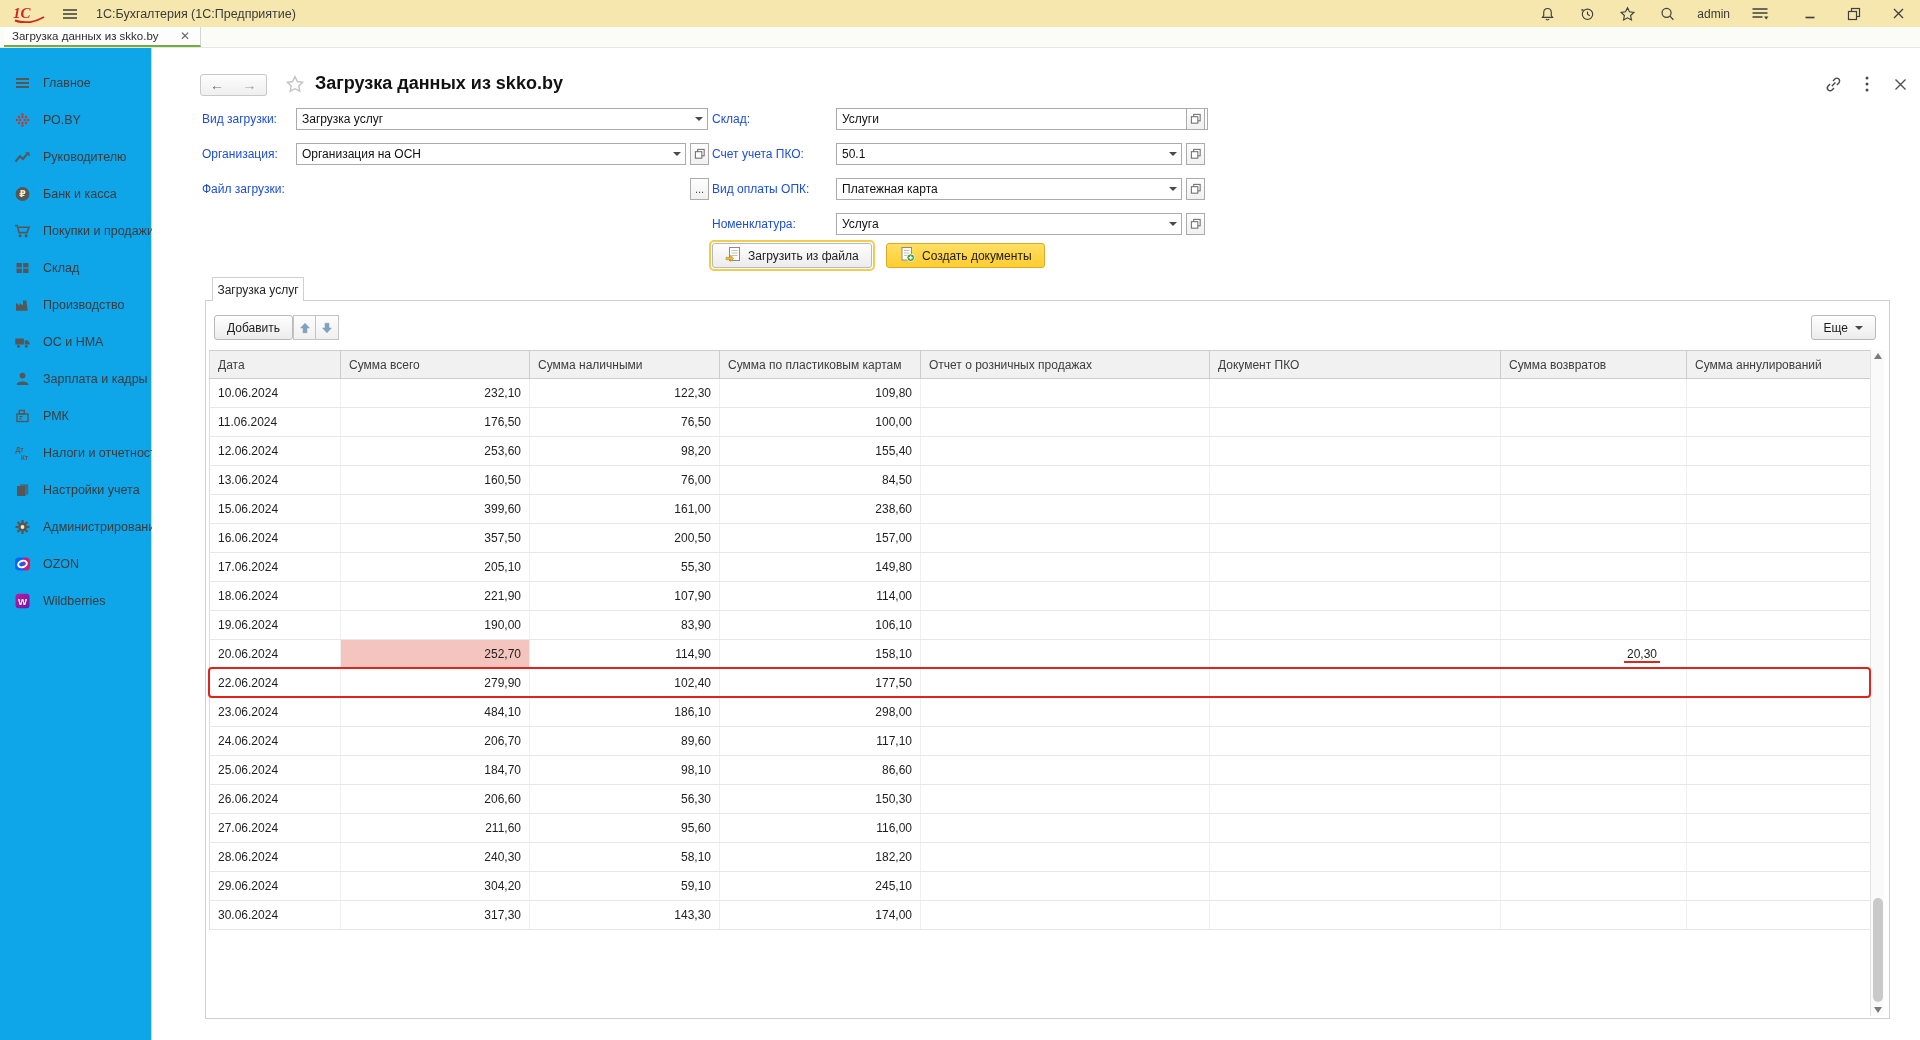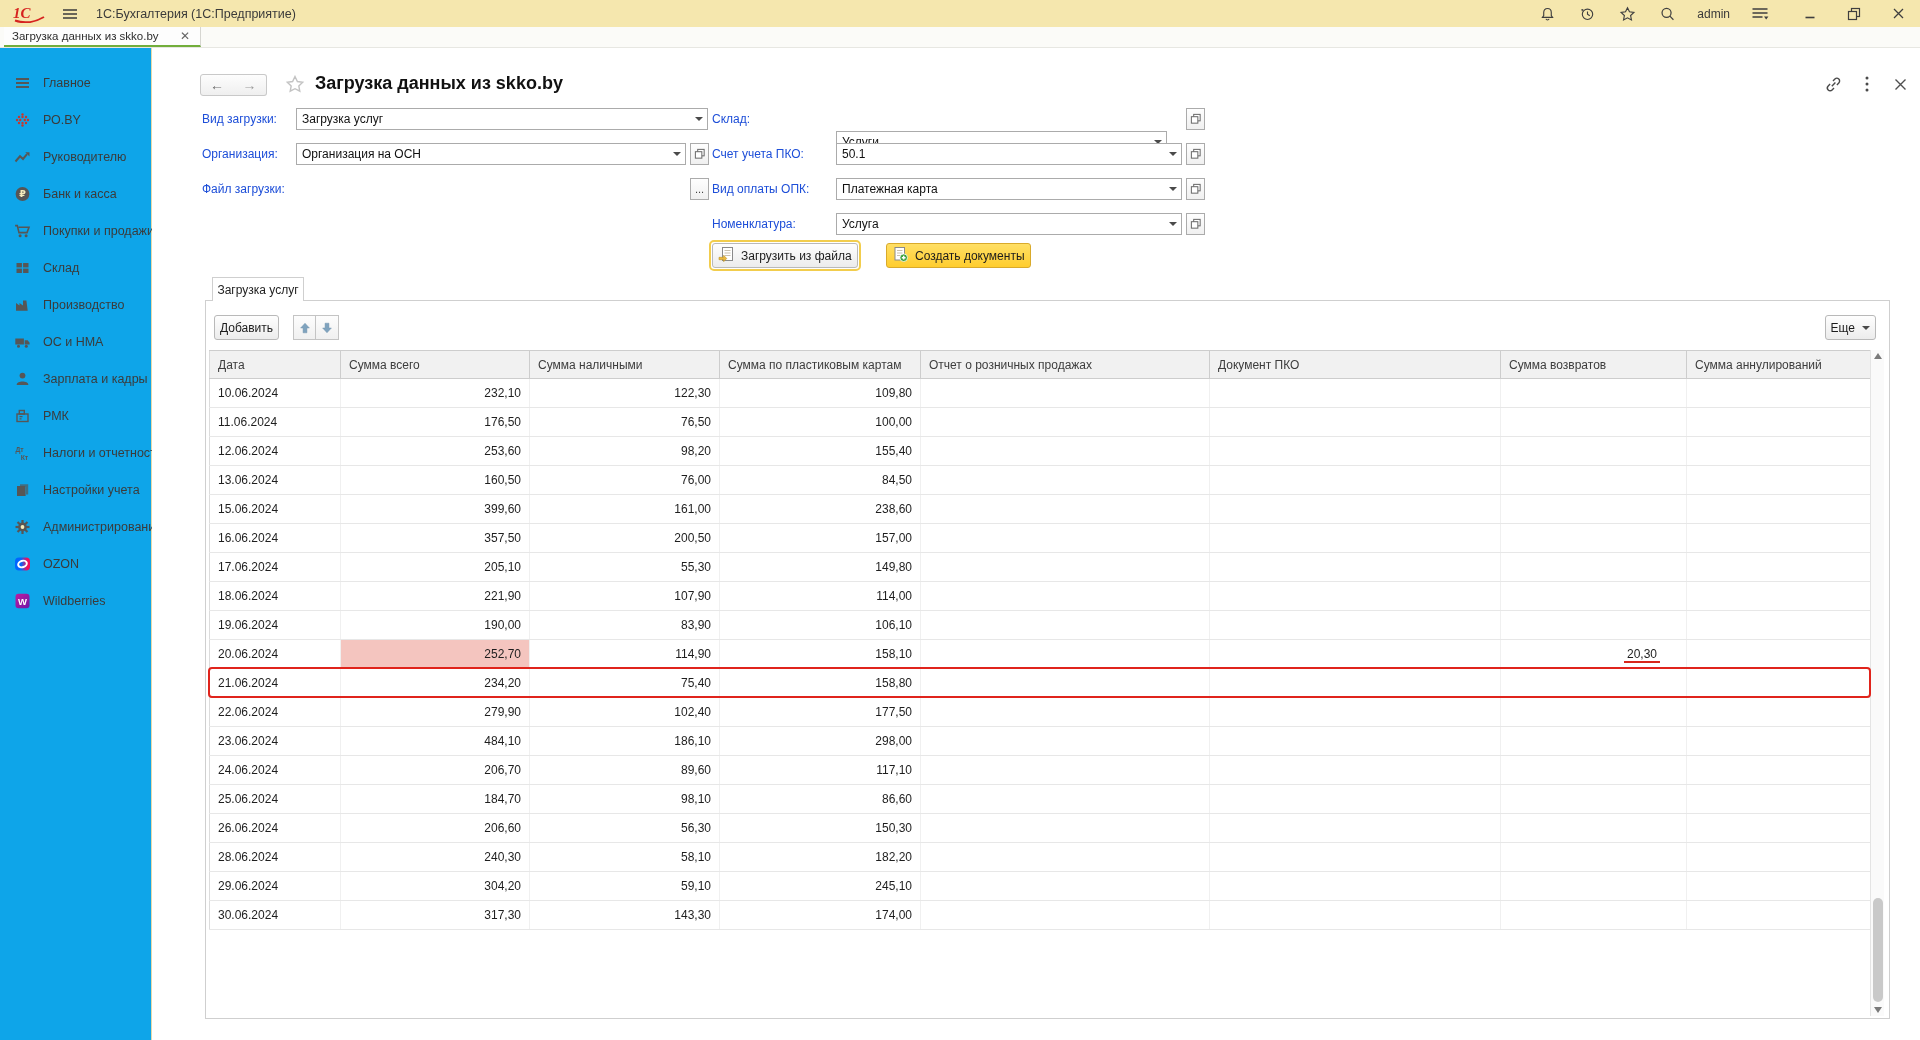--- a/index.html
+++ b/index.html
@@ -52,21 +52,21 @@
     padding:0 5px; color:#111; background:transparent; min-width:0; }
   .dd-btn { width:17px; height:100%; display:flex; align-items:center; justify-content:center; cursor:pointer; }
   .caret { width:0; height:0; border-left:4px solid transparent; border-right:4px solid transparent;
     border-top:4px solid #4a4a4a; }
   .sq-btn { position:absolute; width:19px; height:22px; border:1px solid #ABABAB;
     background:linear-gradient(#FEFEFE,#F0F0F0); display:flex; align-items:center; justify-content:center;
     cursor:pointer; font-size:11px; color:#444; }
 
   .btn { height:25px; border:1px solid #B9B9B9; border-radius:3px;
     background:linear-gradient(#FEFEFE,#ECECEC); font-size:12px; color:#1c1c1c;
-    display:inline-flex; align-items:center; justify-content:center; gap:7px; padding:0 5px; cursor:pointer;
+    display:inline-flex; align-items:center; justify-content:center; gap:7px; padding:0 12px; cursor:pointer;
     font-family:inherit; }
   .load-wrap { position:absolute; left:557px; top:192px; border:2px solid #F2CD4D; border-radius:5px; padding:1px;
     background:#fff; }
   .btn-create { position:absolute; left:734px; top:195px;
     background:linear-gradient(#FFDF65,#FFCD2E); border-color:#D9AA2B; }
 
   
   .panel { position:absolute; left:53px; top:252px; width:1685px; height:719px; border:1px solid #CFCFCF; }
   .panel-tab { position:absolute; left:60px; top:229px; width:92px; height:24px; background:#fff;
     border:1px solid #CFCFCF; border-bottom:none; z-index:2; display:flex; align-items:center;
@@ -419,21 +419,21 @@
       <svg width="12" height="12" viewBox="0 0 13 13" fill="#fff" stroke="#6a6a6a" stroke-width="1.1">
           <rect x="4" y="1.5" width="7" height="7"></rect>
           <rect x="1.5" y="4" width="7" height="7"></rect>
         </svg>
     </span>
 
     <div class="flabel" style="left:50px;top:130px;">Файл загрузки:</div>
     <span class="sq-btn" style="left:538px;top:130px;">...</span>
 
     <div class="flabel" style="left:560px;top:60px;">Склад:</div>
-    <div class="fld" style="left:684px;top:60px;width:331px;margin-top:23px;">
+    <div class="fld" style="left:684px;top:60px;width:372px;">
       <input value="Услуги" style="">
       <span class="dd-btn">
           <span class="caret"></span>
         </span>
     </div>
     <span class="sq-btn" style="left:1034px;top:60px;">
       <svg width="12" height="12" viewBox="0 0 13 13" fill="#fff" stroke="#6a6a6a" stroke-width="1.1">
           <rect x="4" y="1.5" width="7" height="7"></rect>
           <rect x="1.5" y="4" width="7" height="7"></rect>
         </svg>
@@ -648,30 +648,20 @@
                 <td class="">20.06.2024</td>
                 <td class="num pink">252,70</td>
                 <td class="num">114,90</td>
                 <td class="num">158,10</td>
                 <td class=""></td>
                 <td class=""></td>
                 <td class="refund"><span class="red-underline">20,30</span></td>
                 <td class=""></td>
               </tr>
               <tr>
-                <td class="">21.06.2024</td>
-                <td class="num">234,20</td>
-                <td class="num">75,40</td>
-                <td class="num">158,80</td>
-                <td class=""></td>
-                <td class=""></td>
-                <td class="refund"></td>
-                <td class=""></td>
-              </tr>
-              <tr>
                 <td class="">22.06.2024</td>
                 <td class="num">279,90</td>
                 <td class="num">102,40</td>
                 <td class="num">177,50</td>
                 <td class=""></td>
                 <td class=""></td>
                 <td class="refund"></td>
                 <td class=""></td>
               </tr>
               <tr>
@@ -702,20 +692,30 @@
                 <td class=""></td>
                 <td class=""></td>
                 <td class="refund"></td>
                 <td class=""></td>
               </tr>
               <tr>
                 <td class="">26.06.2024</td>
                 <td class="num">206,60</td>
                 <td class="num">56,30</td>
                 <td class="num">150,30</td>
+                <td class=""></td>
+                <td class=""></td>
+                <td class="refund"></td>
+                <td class=""></td>
+              </tr>
+              <tr>
+                <td class="">27.06.2024</td>
+                <td class="num">211,60</td>
+                <td class="num">95,60</td>
+                <td class="num">116,00</td>
                 <td class=""></td>
                 <td class=""></td>
                 <td class="refund"></td>
                 <td class=""></td>
               </tr>
               <tr>
                 <td class="">28.06.2024</td>
                 <td class="num">240,30</td>
                 <td class="num">58,10</td>
                 <td class="num">182,20</td>

